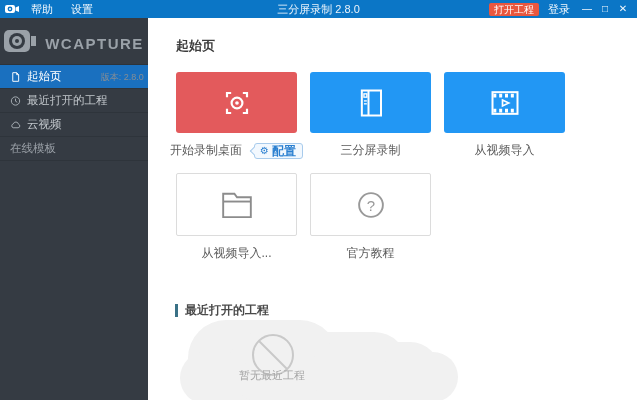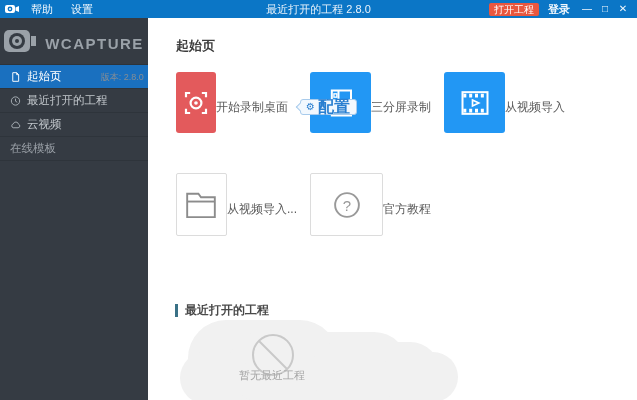--- a/index.html
+++ b/index.html
@@ -9,21 +9,21 @@
 
   
   .titlebar { position:absolute; top:0; left:0; width:100%; height:18px; background:#0b76c6;
               display:flex; align-items:center; color:#f2f8fd; font-size:11px; }
   .tb-left { display:flex; align-items:center; gap:4px; padding-left:4px; z-index:2; }
   .tb-menu-item { padding:0 7px; cursor:pointer; line-height:18px; }
   .tb-title { position:absolute; left:0; right:0; text-align:center; font-size:11px; color:#eaf3fb; }
   .tb-right { margin-left:auto; display:flex; align-items:center; gap:2px; padding-right:6px; z-index:2; }
   .upgrade-btn { background:#e8573f; color:#fff; font-size:10px; line-height:13px; padding:0 5px;
                  border:none; border-radius:2px; cursor:pointer; font-family:inherit; }
-  .login-link { padding:0 7px; cursor:pointer;font-weight:bold; }
+  .login-link { padding:0 7px; cursor:pointer; }
   .win-ctrl { width:16px; text-align:center; font-size:10px; cursor:pointer; line-height:18px; }
 
   
   .sidebar { position:absolute; top:18px; left:0; width:148px; bottom:0; background:#353b43; }
   .logo-row { display:flex; align-items:center; justify-content:center; gap:8px; height:46px; }
   .brand-box { display:flex; flex-direction:column; align-items:center; }
   .brand { color:#9aa1a8; font-size:15px; font-weight:bold; letter-spacing:1.5px;margin-top:37px; }
   .version { color:#868d94; font-size:9px; margin-top:19px; align-self:flex-end; }
   .nav { border-top:1px solid #2d3339; }
   .nav-item { height:24px; display:flex; align-items:center; padding-left:10px;
@@ -32,37 +32,37 @@
   .nav-item.selected { background:#1a70bf; color:#ffffff; }
   .nav-item.sub { color:#9aa0a7; }
 
   
   .main { position:absolute; left:148px; top:18px; right:0; bottom:0; background:#fff; overflow:hidden; }
   .page-title { position:absolute; left:28px; top:19px; font-size:13px; font-weight:bold; color:#3c3c3c; }
 
   .tile-row { position:absolute; left:28px; display:flex; gap:13px; }
   .row1 { top:54px; }
   .row2 { top:155px; }
-  .tile-group { width:121px; display:flex; flex-direction:row; align-items:center; }
+  .tile-group { width:121px; display:flex; flex-direction:column; align-items:center; }
   .tile { width:121px; height:61px; border:none; border-radius:3px; display:flex;
           align-items:center; justify-content:center; cursor:pointer; }
   .tile.red  { background:#e35a5c; }
   .tile.blue { background:#2297f4; }
   .tile.white { background:#ffffff; border:1px solid #dcdcdc; height:63px; border-radius:2px; }
   .tile-label { margin-top:9px; font-size:12px; color:#5a5a5a; white-space:nowrap;
                 display:flex; align-items:center; gap:5px; }
 
   .config-btn { position:relative; display:inline-flex; align-items:center; gap:3px;
                 border:1px solid #a8cbec; background:#f2f8fe; border-radius:3px;
                 padding:1px 6px 1px 5px; margin-left:7px; cursor:pointer; font-family:inherit; }
   .config-arrow { position:absolute; left:-4px; top:50%; width:6px; height:6px;
                   border-left:1px solid #a8cbec; border-bottom:1px solid #a8cbec;
                   background:#f2f8fe; transform:translateY(-50%) rotate(45deg); }
   .config-gear { color:#2a7fd0; font-size:10px; line-height:12px; }
-  .config-label { color:#2a7fd0; font-size:16px; font-weight:bold; line-height:12px; }
+  .config-label { color:#2a7fd0; font-size:12px; font-weight:bold; line-height:12px; }
 
   .section-header { position:absolute; left:27px; top:284px; display:flex; align-items:center; gap:7px; }
   .section-bar { width:3px; height:13px; background:#3a7186; }
   .section-title { font-size:12px; font-weight:bold; color:#4a4a4a; }
 
   .empty-area { position:absolute; left:32px; top:300px; width:280px; height:100px; }
   .blob { position:absolute; background:#f1f1f1; }
   .b1 { left:8px;   top:2px;  width:150px; height:98px; border-radius:38px; }
   .b2 { left:48px;  top:14px; width:180px; height:70px; border-radius:34px; }
   .b3 { left:130px; top:24px; width:130px; height:60px; border-radius:30px; }
@@ -81,21 +81,21 @@
     <div class="tb-left">
       <svg width="16" height="12" viewBox="0 0 16 12">
         <rect x="1" y="2" width="10" height="8" rx="2" fill="#ffffff"></rect>
         <circle cx="6" cy="6" r="2.4" fill="#0b76c6"></circle>
         <circle cx="6" cy="6" r="1" fill="#ffffff"></circle>
         <polygon points="11.5,4.5 15,3 15,9 11.5,7.5" fill="#ffffff"></polygon>
       </svg>
       <span class="tb-menu-item">帮助</span>
       <span class="tb-menu-item">设置</span>
     </div>
-    <div class="tb-title">最近打开的工程 2.8.0</div>
+    <div class="tb-title">三分屏录制 2.8.0</div>
     <div class="tb-right">
       <button class="upgrade-btn">打开工程</button>
       <span class="login-link">登录</span>
       <span class="win-ctrl">—</span>
       <span class="win-ctrl">□</span>
       <span class="win-ctrl">✕</span>
     </div>
   </div>
 
   <div class="sidebar">

